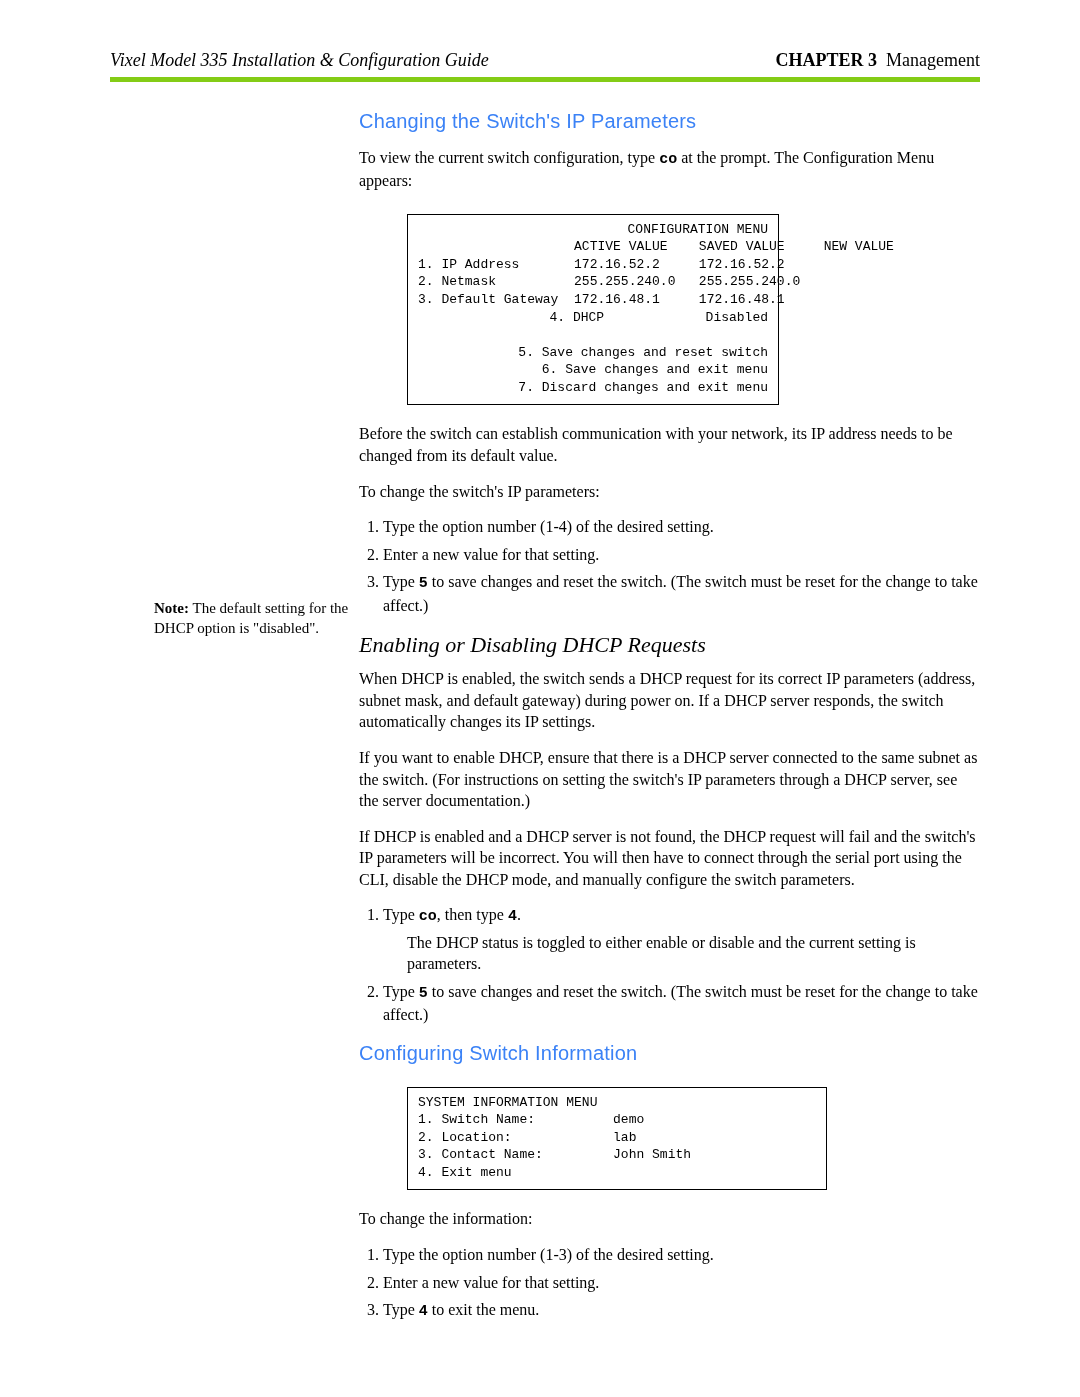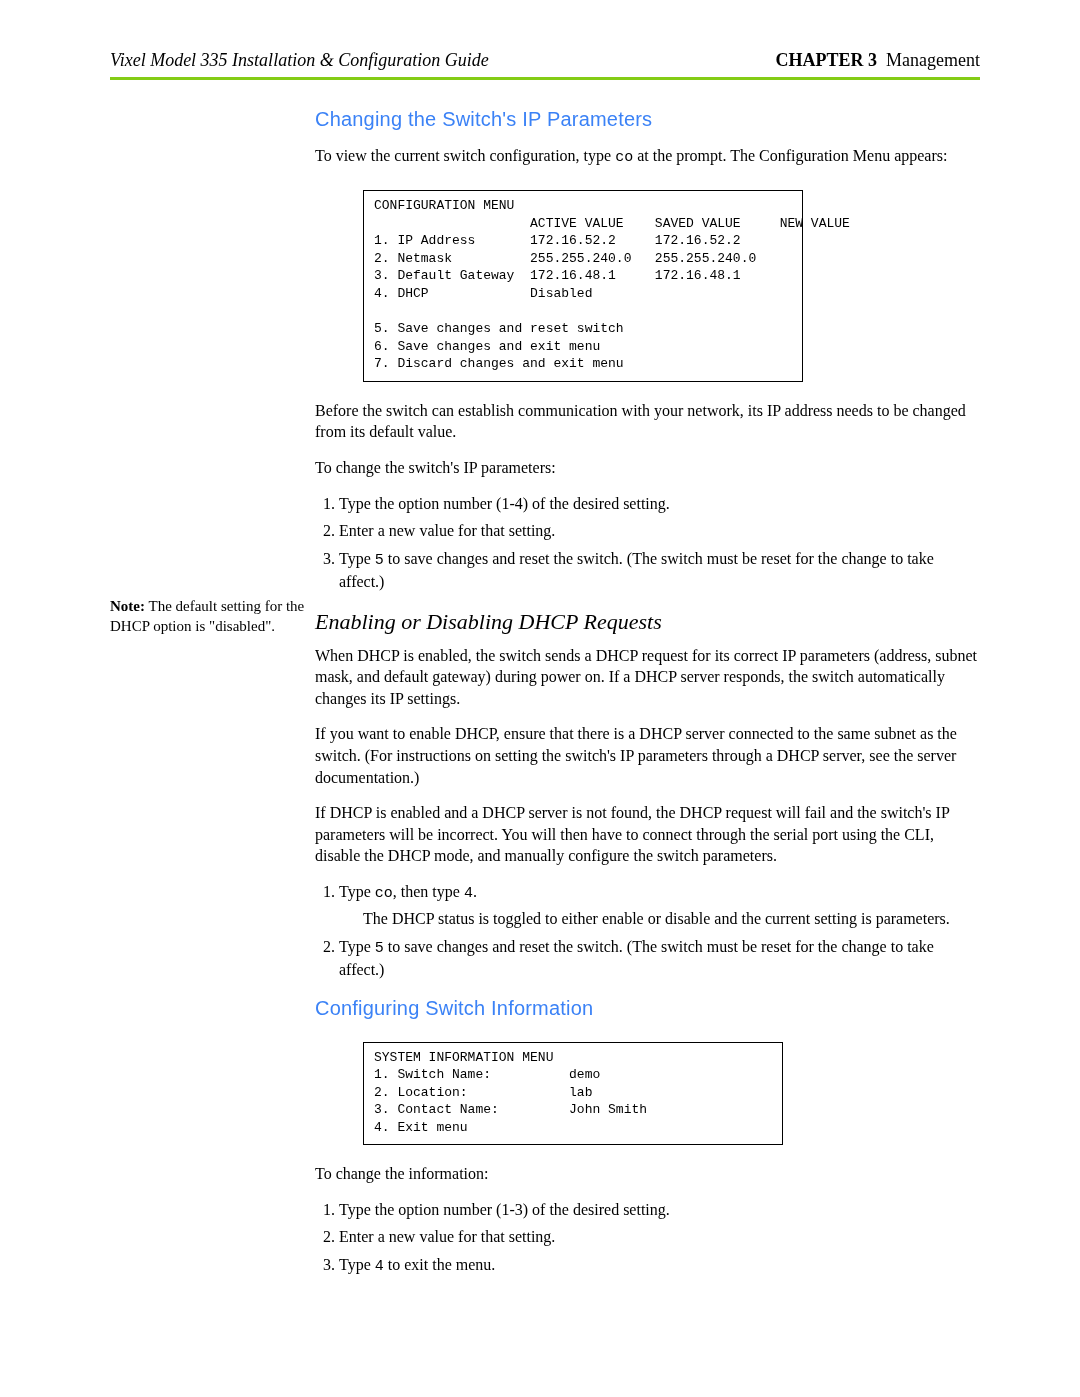--- a/index.html
+++ b/index.html
@@ -13,21 +13,21 @@
   }
   .page {
     width: 1080px;
     padding: 50px 100px 40px 110px;
     box-sizing: border-box;
   }
   .header-row {
     display: flex;
     justify-content: space-between;
     align-items: baseline;
-    border-bottom: 3px solid #84cc16;
+    border-bottom: 5px solid #84cc16;
     padding-bottom: 6px;
     margin-bottom: 28px;
   }
   .header-left {
     font-style: italic;
     font-family: "Times New Roman", Times, serif;
     font-size: 18px;
   }
   .header-right {
     font-family: "Times New Roman", Times, serif;
@@ -37,20 +37,21 @@
     font-weight: bold;
   }
   .body-area {
     display: flex;
   }
   .margin-col {
     width: 205px;
     flex-shrink: 0;
     padding-right: 10px;
     box-sizing: border-box;
+    margin-left: 44px;
   }
   .main-col {
     flex: 1;
   }
   .section-title {
     font-family: Verdana, Geneva, sans-serif;
     font-size: 20px;
     letter-spacing: 0.2px;
     margin: 0 0 14px 0;
     font-weight: 400;
@@ -66,21 +67,22 @@
     font-size: 13px;
     border: 1px solid #000;
     padding: 6px 10px 8px 10px;
     margin: 8px 0 18px 48px;
     line-height: 1.35;
     white-space: pre;
     display: inline-block;
     box-sizing: border-box;
   }
   .mono-box.config {
-    width: 440px;
+    width: 372px;
+    text-align: right;
   }
   .mono-box.sysinfo {
     width: 420px;
   }
   ol.steps {
     margin: 0 0 16px 0;
     padding-left: 24px;
   }
   ol.steps li {
     margin-bottom: 6px;
@@ -91,21 +93,21 @@
     line-height: 1.35;
   }
   .italic-subhead {
     font-style: italic;
     font-family: "Times New Roman", Times, serif;
     font-size: 22px;
     margin: 6px 0 10px 0;
   }
   .mono-inline {
     font-family: "Courier New", Courier, monospace;
-    font-weight: normal;
+    font-weight: bold;
     font-size: 15px;
   }
   .margin-note {
     font-size: 15px;
     line-height: 1.35;
     margin-top: 488px;
   }
   .margin-note b {
     font-weight: bold;
   }

